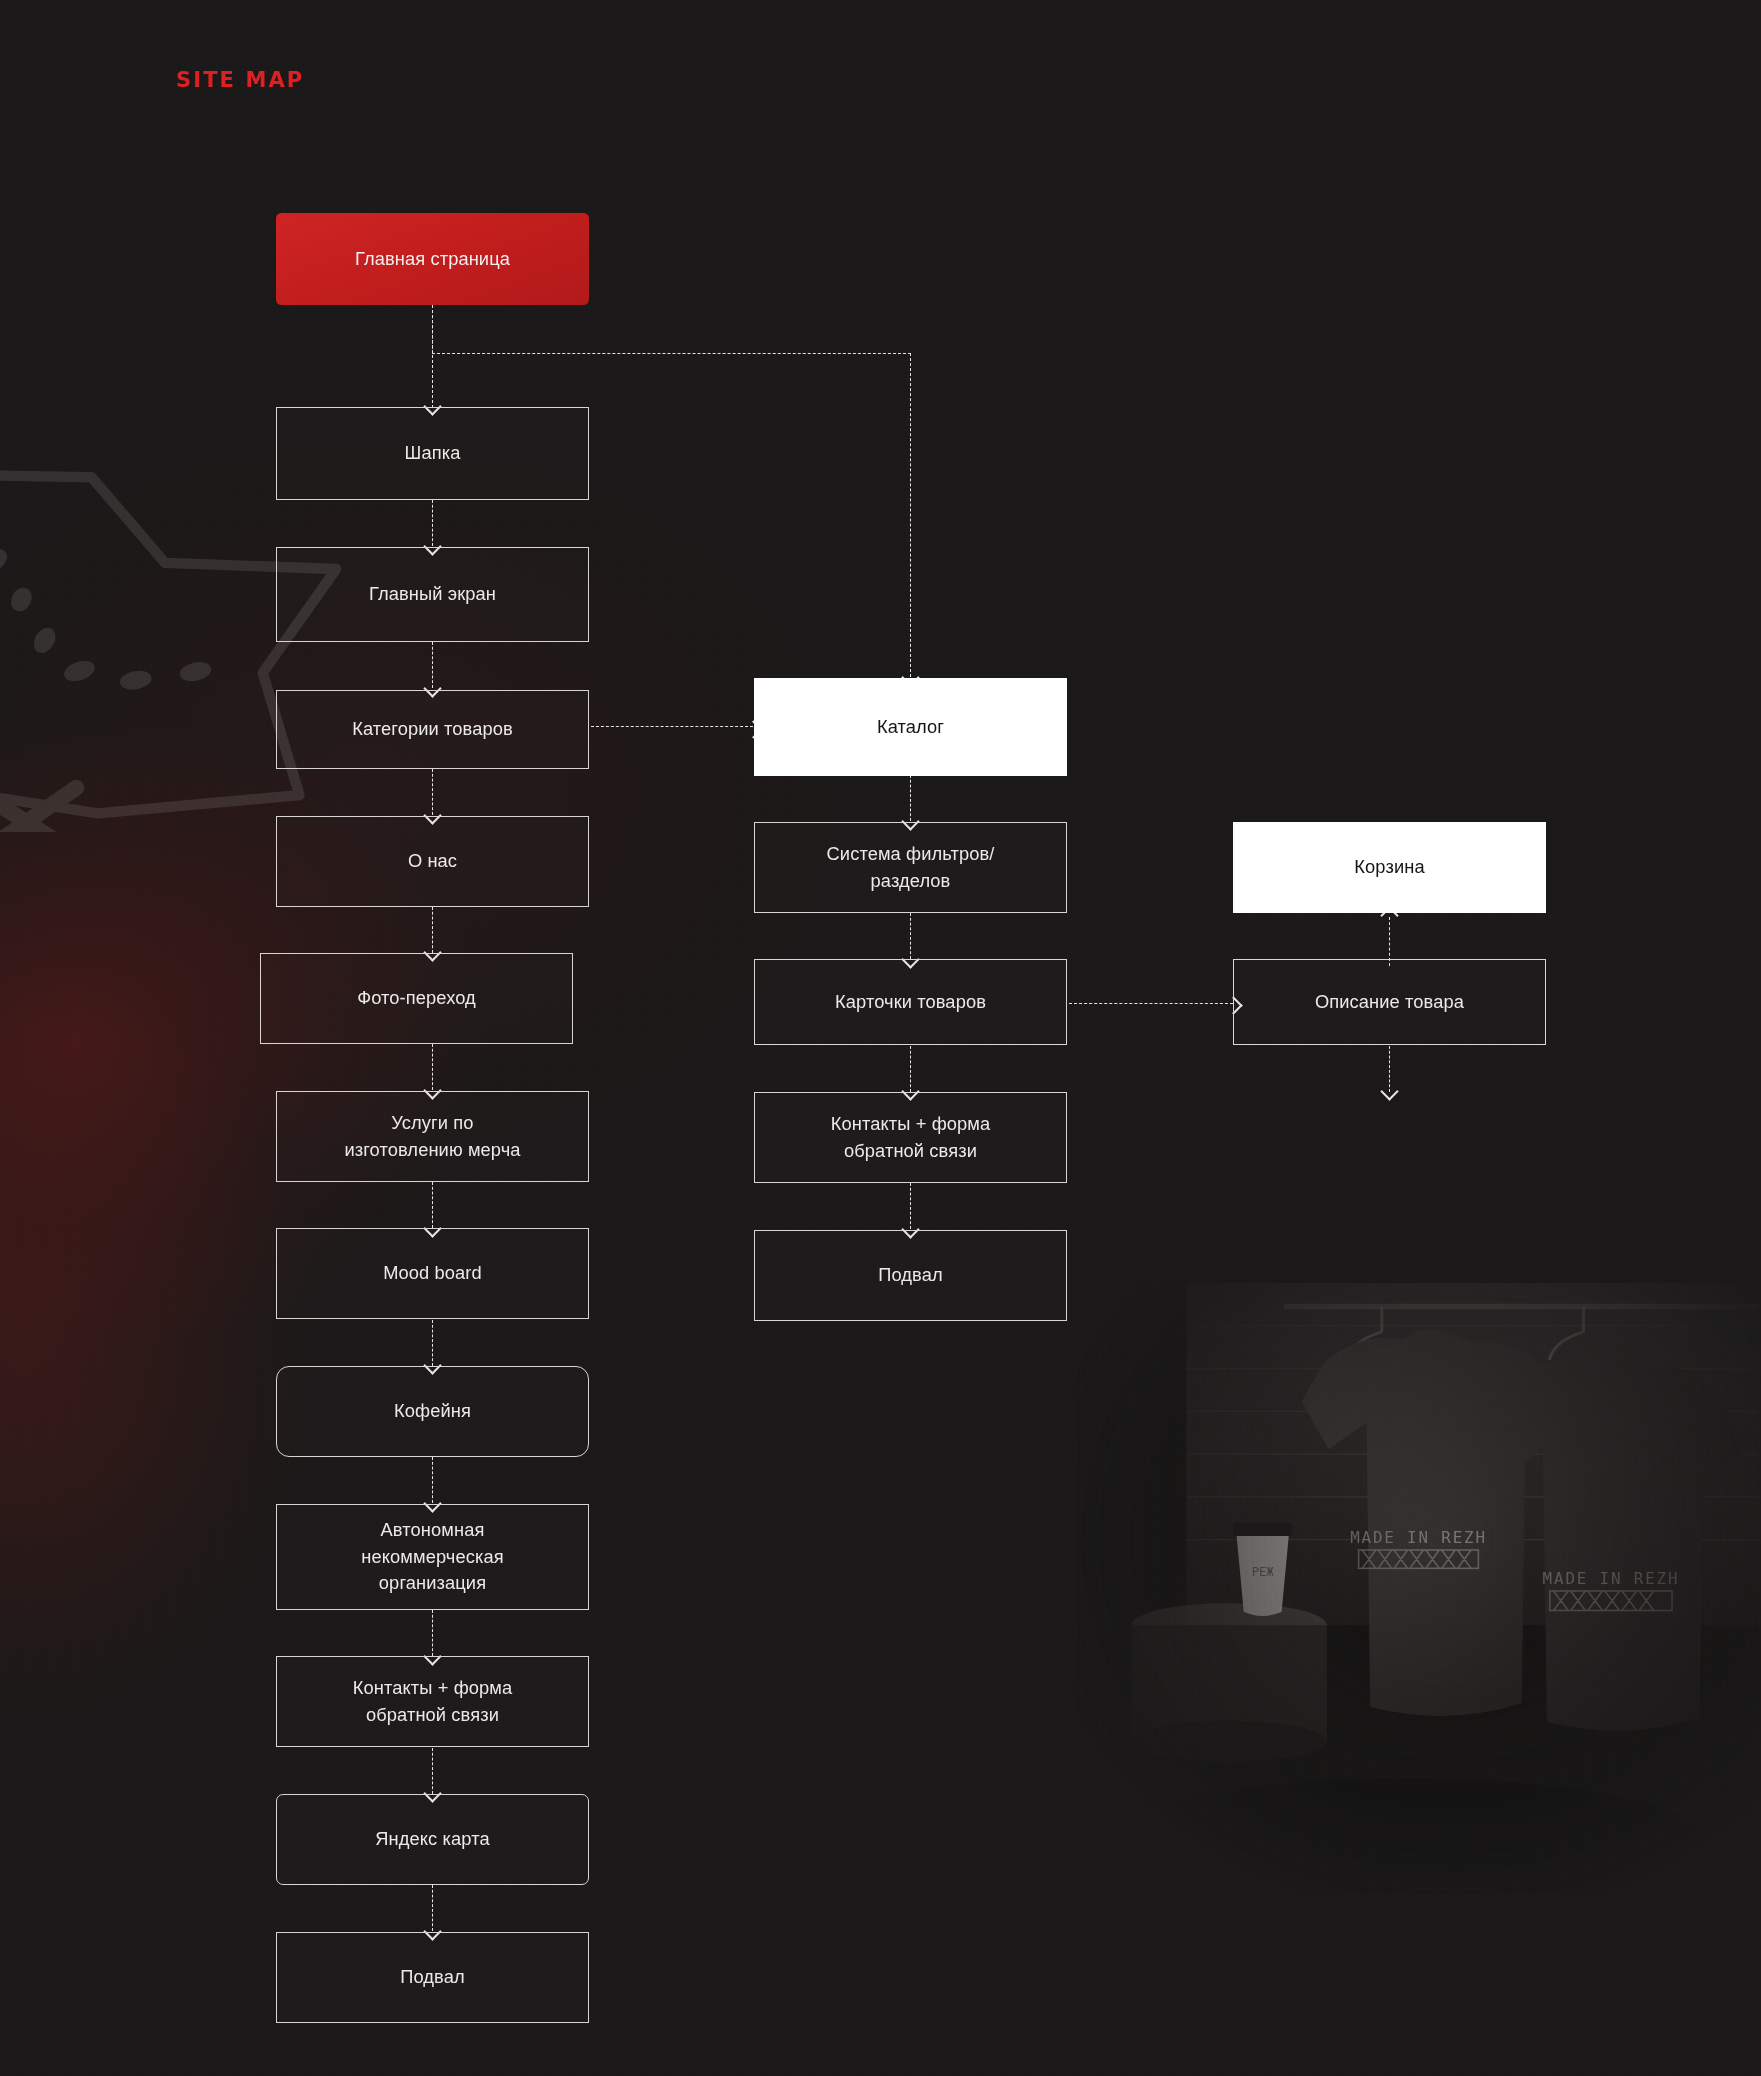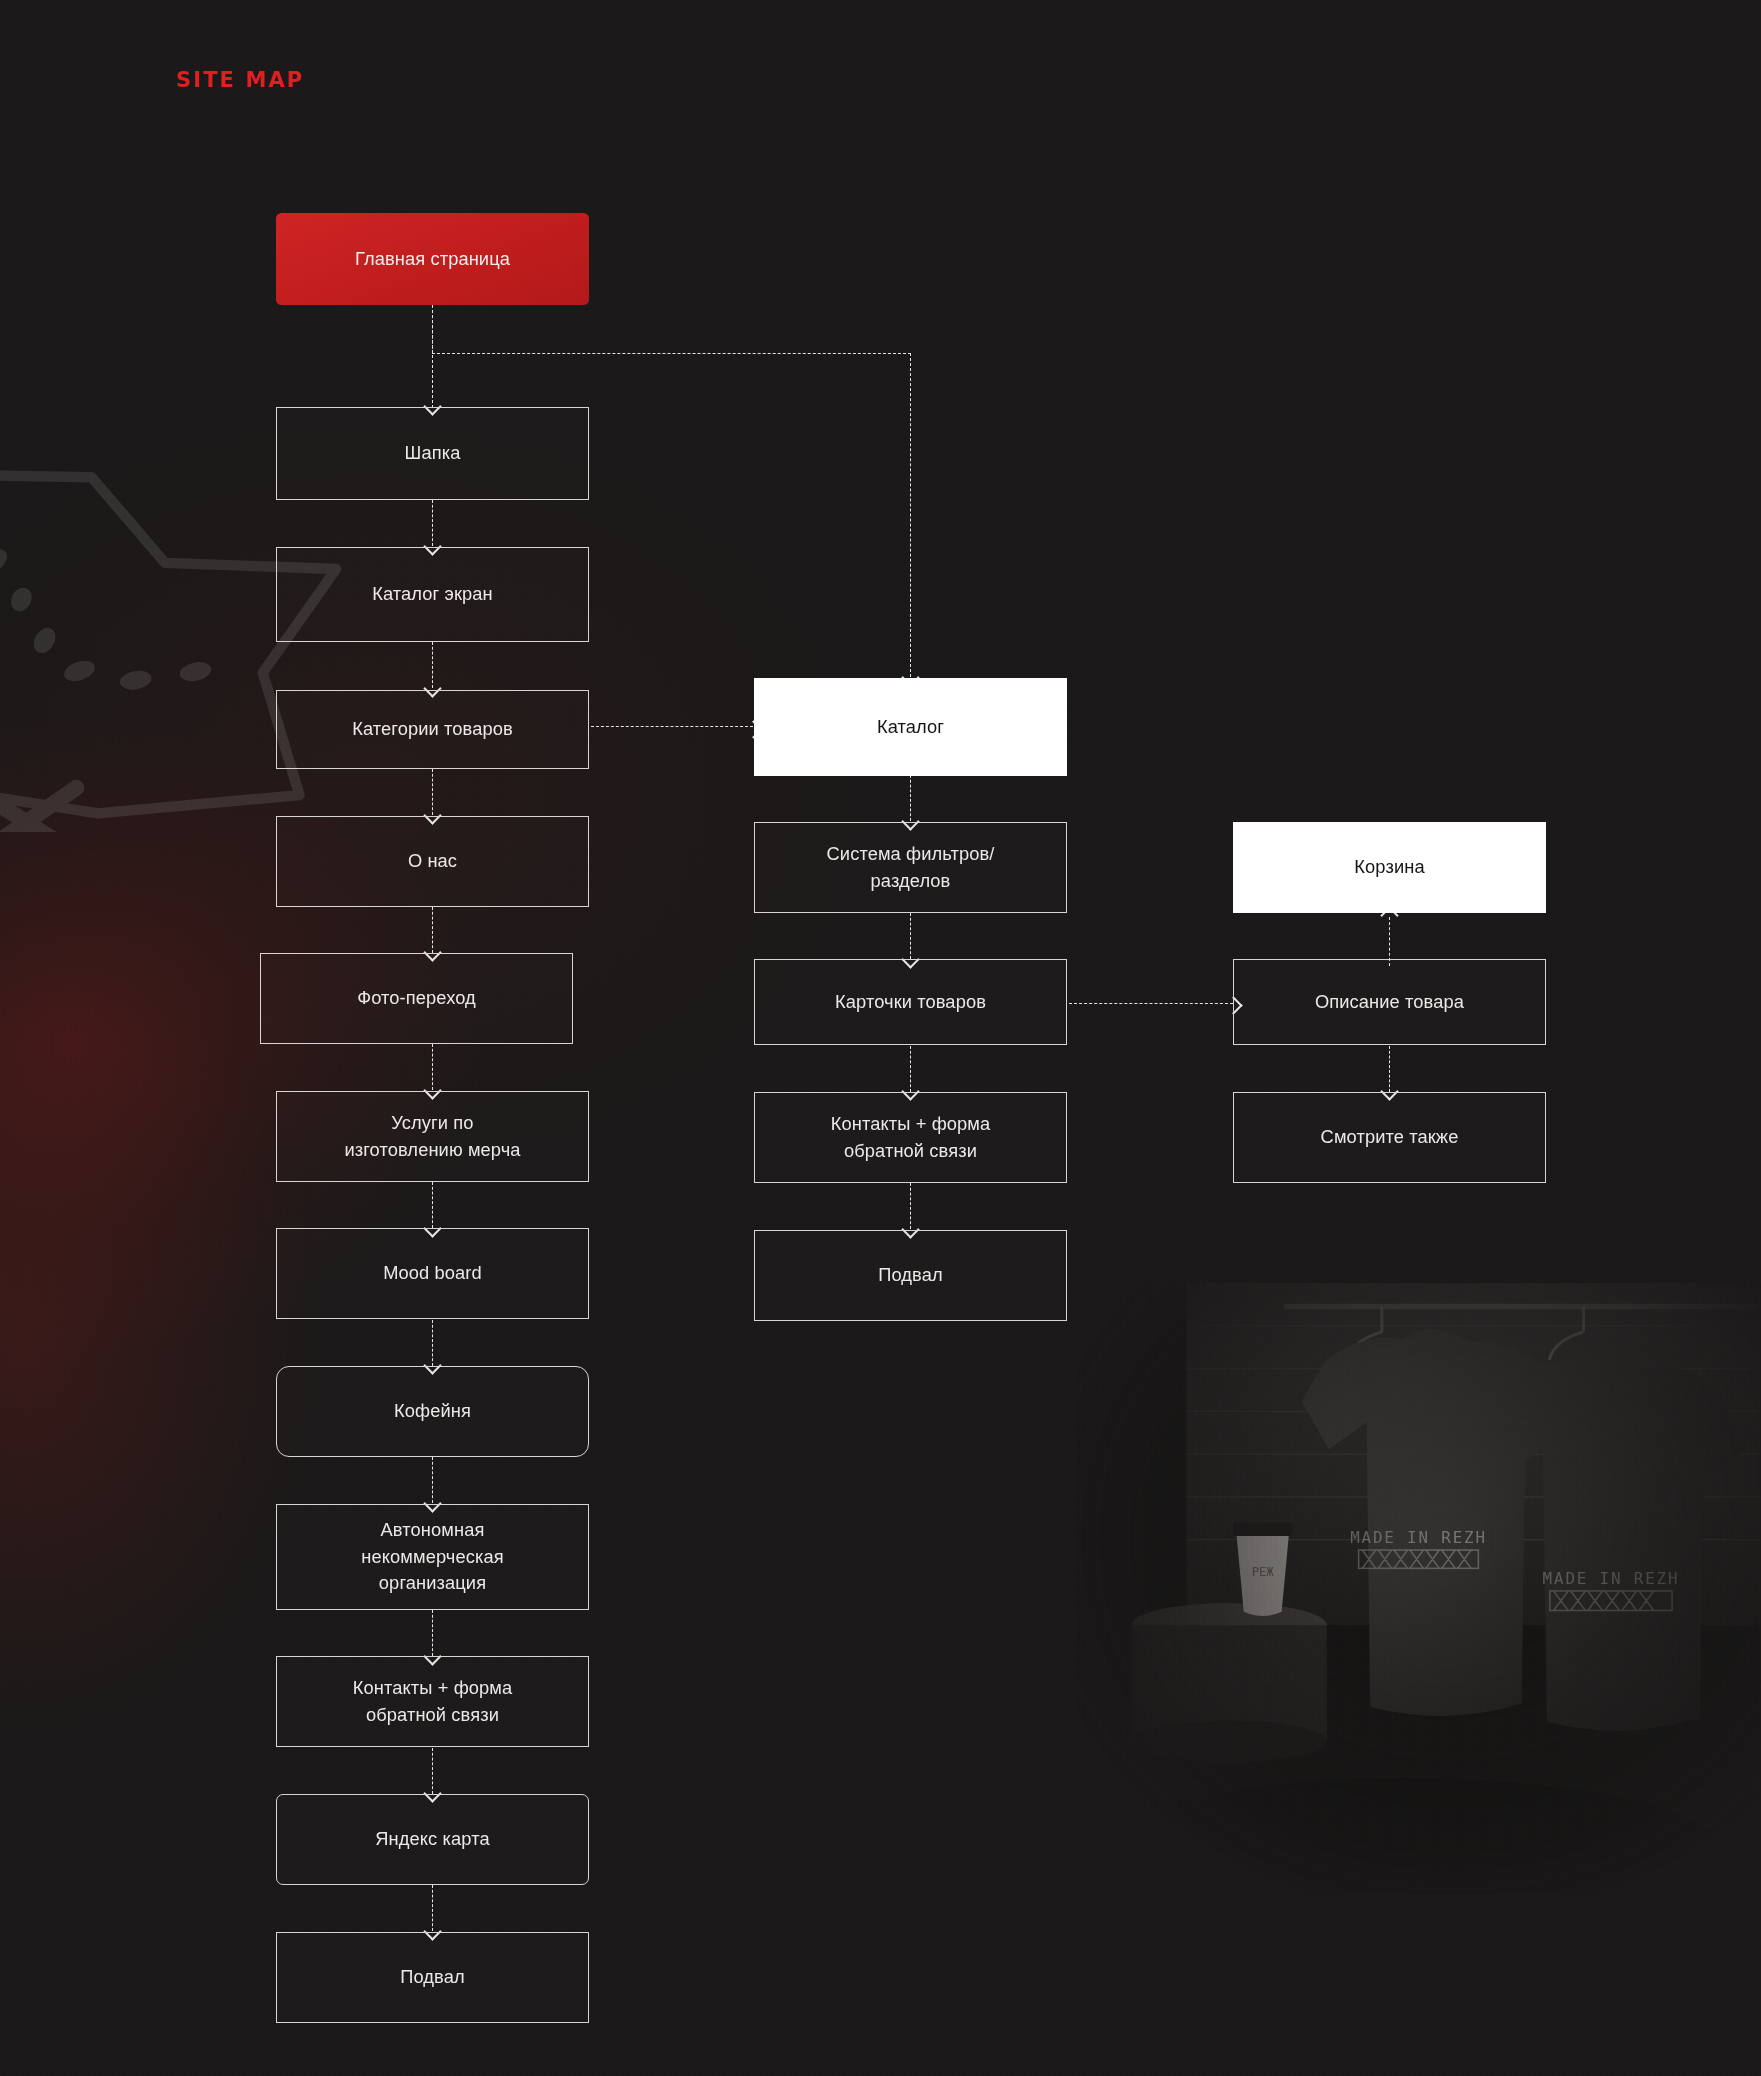--- a/index.html
+++ b/index.html
@@ -319,21 +319,21 @@
 
   <div class="node filled-red" style="left:276px; top:213px;  width:313px; height:92px;">
       <span class="lbl">Главная страница</span>
     </div>
 
   <div class="node outline" style="left:276px; top:407px;  width:313px; height:93px;">
       <span class="lbl">Шапка</span>
     </div>
 
   <div class="node outline" style="left:276px; top:547px;  width:313px; height:95px;">
-      <span class="lbl">Каталог экран</span>
+      <span class="lbl">Главный экран</span>
     </div>
 
   <div class="node outline" style="left:276px; top:690px; width:313px; height:79px;">
       <span class="lbl">Категории товаров</span>
     </div>
 
   <div class="node outline" style="left:276px; top:816px; width:313px; height:91px;">
       <span class="lbl">О нас</span>
     </div>
 
@@ -390,18 +390,15 @@
     </div>
 
   <div class="node filled-white" style="left:1233px; top:822px; width:313px; height:91px;">
       <span class="lbl">Корзина</span>
     </div>
 
   <div class="node outline" style="left:1233px; top:959px; width:313px; height:86px;">
       <span class="lbl">Описание товара</span>
     </div>
 
-  <div class="node outline" style="left:1233px; top:1092px; width:313px; height:91px;">
-      <span class="lbl">Смотрите также</span>
-    </div>
 
 </div>
 
 
 </body></html>

